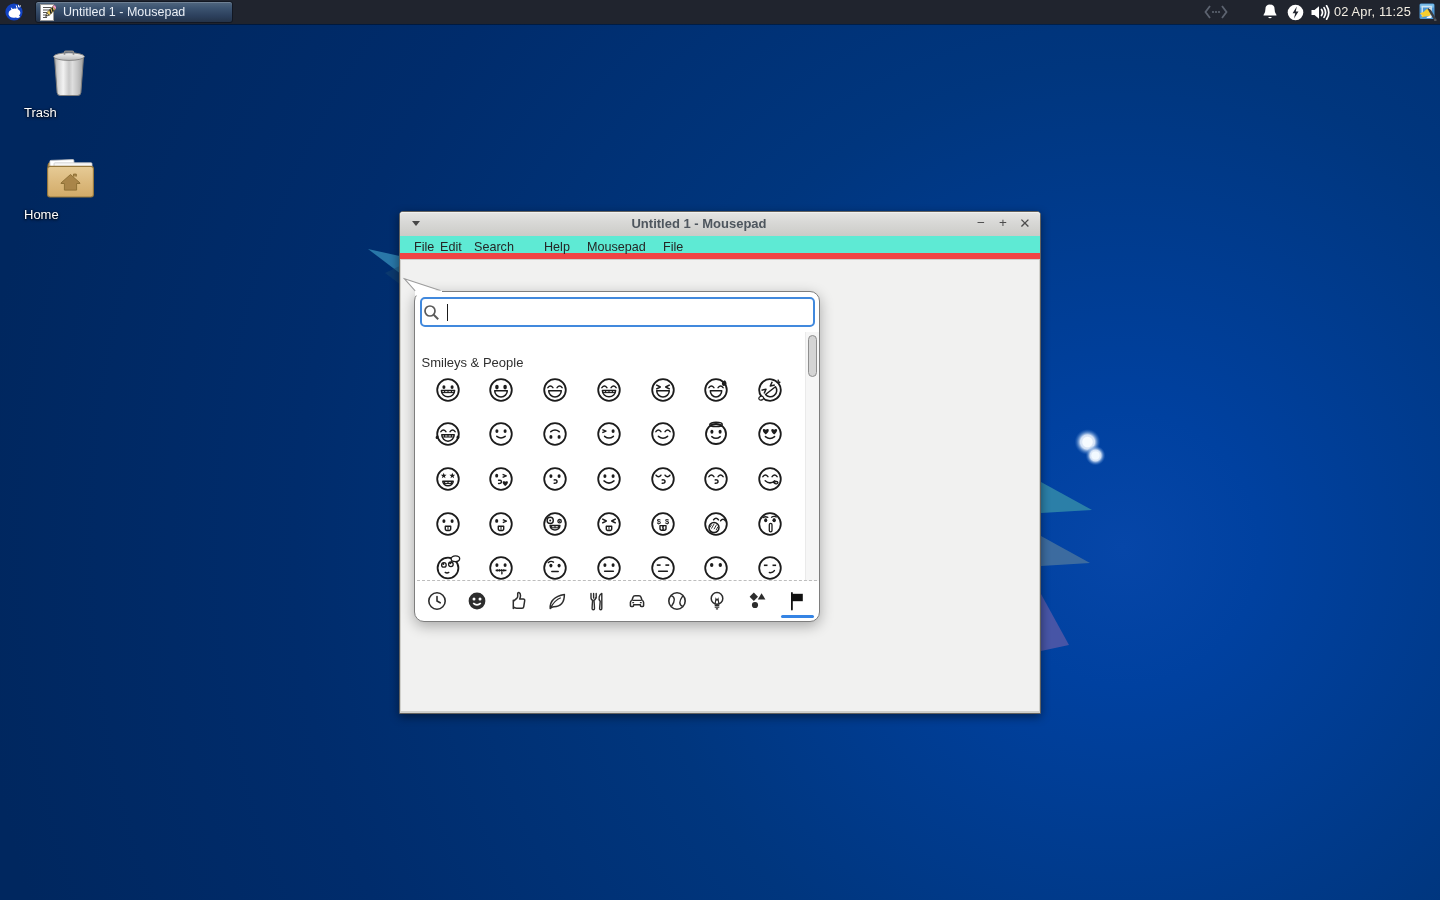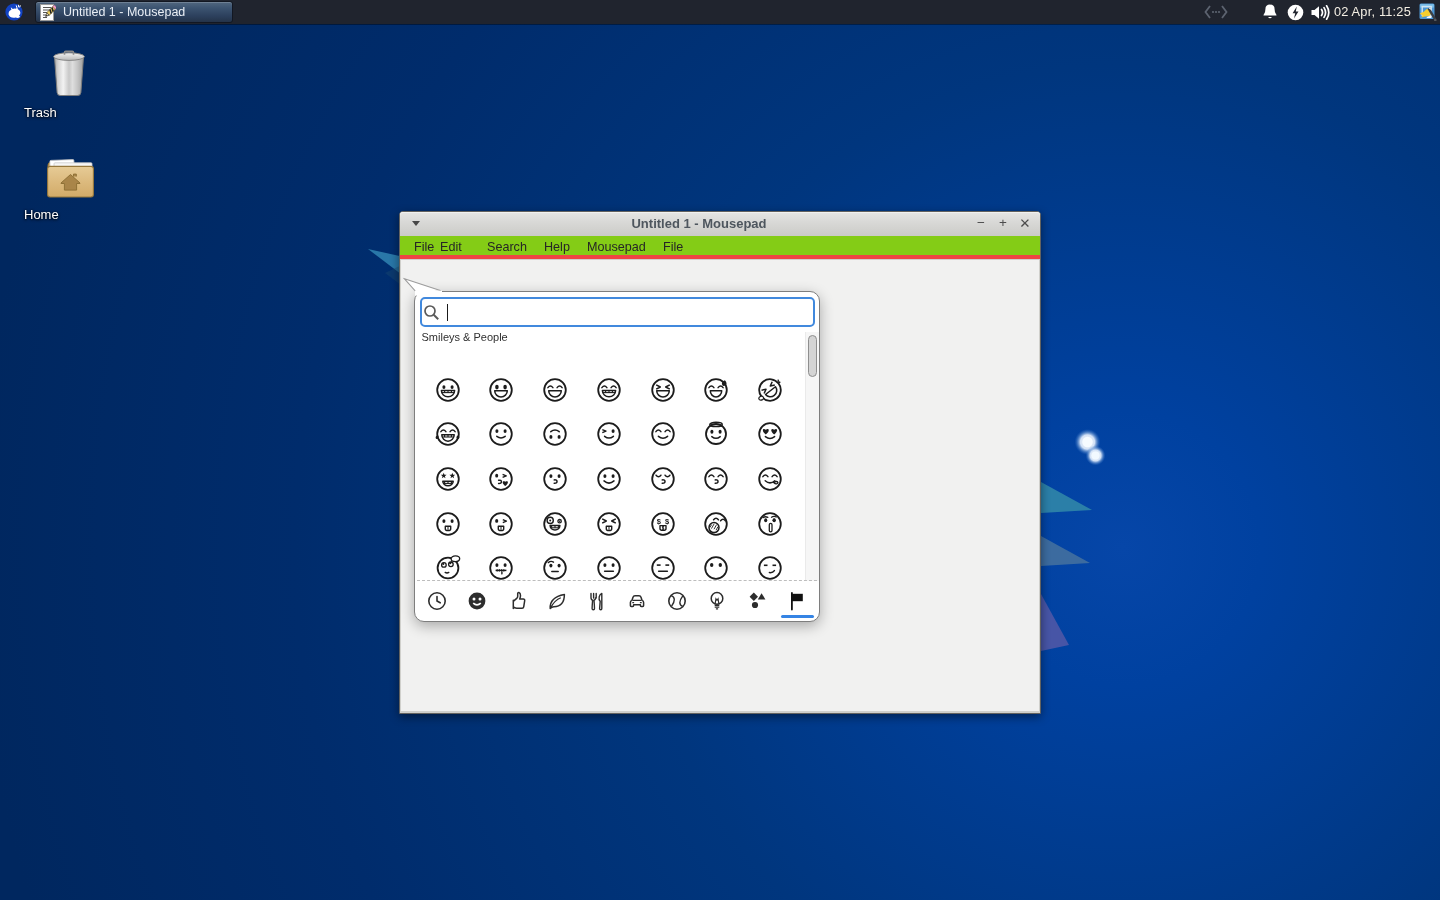--- a/index.html
+++ b/index.html
@@ -13,29 +13,29 @@
 .dicon{position:absolute;width:90px;text-align:left;z-index:2}
 .dicon .lbl{margin-top:3px;font-size:13px;color:#fff;text-shadow:0 1px 3px rgba(0,0,0,.95),0 0 2px rgba(0,0,0,.7)}
 #win{position:absolute;left:399px;top:211px;width:642px;height:503px;z-index:5;
  border:1px solid #63625f;border-radius:4px 4px 1px 1px;background:#d0d0cc;box-shadow:0 3px 10px rgba(0,0,0,.45)}
 #tbar{position:absolute;left:0;top:0;width:100%;height:24px;border-radius:3px 3px 0 0;
  background:linear-gradient(#e6e6e4 0%,#d9d9d7 40%,#cbcbc7 100%);box-shadow:inset 0 1px 0 #f2f2f0}
 #tbar .title{position:absolute;left:-21px;width:100%;text-align:center;top:3.5px;font-size:13px;font-weight:bold;color:#4e565e}
 #tri{position:absolute;left:412px;top:221px;width:0;height:0;border-left:4.5px solid transparent;
  border-right:4.5px solid transparent;border-top:5.5px solid #474747;z-index:6}
 .cap{position:absolute;top:215px;font-size:13.5px;color:#4c4c4c;z-index:6;width:20px;text-align:center}
-#mbar{position:absolute;left:0;top:24px;width:100%;height:23px;background:#84cc16;border-bottom:4px solid #ef4444}
+#mbar{position:absolute;left:0;top:24px;width:100%;height:23px;background:#5eead4;border-bottom:6px solid #ef4444}
 #mbar span{position:absolute;top:4px;font-size:12.6px;color:#262626}
 #content{position:absolute;left:1px;top:48px;width:638px;height:450.5px;background:#f1f1f0}
 #popup{position:absolute;left:414px;top:291px;width:406px;height:331px;background:#fff;z-index:10;
  border:1.6px solid #7e7e7e;border-radius:10px;box-shadow:0 4px 14px rgba(0,0,0,.3)}
 #search{position:absolute;left:419.5px;top:297px;width:395px;height:30px;background:#fff;z-index:11;
  border:2px solid #4189dd;border-radius:5px}
 #caret{position:absolute;left:446.5px;top:303.5px;width:1.6px;height:17px;background:#1a1a1a;z-index:12}
-#sect{position:absolute;left:421.5px;top:331px;font-size:11px;color:#303030;z-index:11}
+#sect{position:absolute;left:421.5px;top:355px;font-size:13px;color:#303030;z-index:11}
 .em{position:absolute;z-index:11}
 .cat{position:absolute;z-index:12}
 #sbtrack{position:absolute;left:804.5px;top:331.5px;width:14px;height:249px;background:#f6f6f6;border-left:1px solid #eaeaea;z-index:11}
 #sbthumb{position:absolute;left:807.8px;top:335px;width:8.8px;height:42px;background:#d4d4d4;border:1.4px solid #8e8e8e;border-radius:4.5px;z-index:12}
 #dash{position:absolute;left:417px;top:580px;width:400px;border-top:1.6px dashed #bdbdbd;z-index:12}
 #blueline{position:absolute;left:781px;top:614.5px;width:33px;height:3.6px;background:#3584e4;border-radius:2px;z-index:13}
 </style></head><body>
 <div id="desk">
 <svg class="abs" style="left:0;top:0;z-index:1" width="1440" height="900" viewBox="0 0 1440 900">
 <defs>
@@ -141,21 +141,21 @@
 <circle cx="16.3" cy="17" r="1.3" fill="#55595f"></circle>
 </svg>
 </div>
 <div id="win">
 <div id="tbar">
         <div class="title">Untitled 1 - Mousepad</div>
       </div>
 <div id="mbar">
 <span style="left:14px">File</span>
         <span style="left:40px">Edit</span>
-        <span style="left:87px">Search</span>
+        <span style="left:74px">Search</span>
 <span style="left:144px">Help</span>
         <span style="left:187px">Mousepad</span>
         <span style="left:263px">File</span>
 </div>
 <div id="content"></div>
 </div>
 <div id="tri"></div>
 <div class="cap" style="left:971px">−</div>
 <div class="cap" style="left:993px">+</div>
 <div class="cap" style="left:1015px">✕</div>

